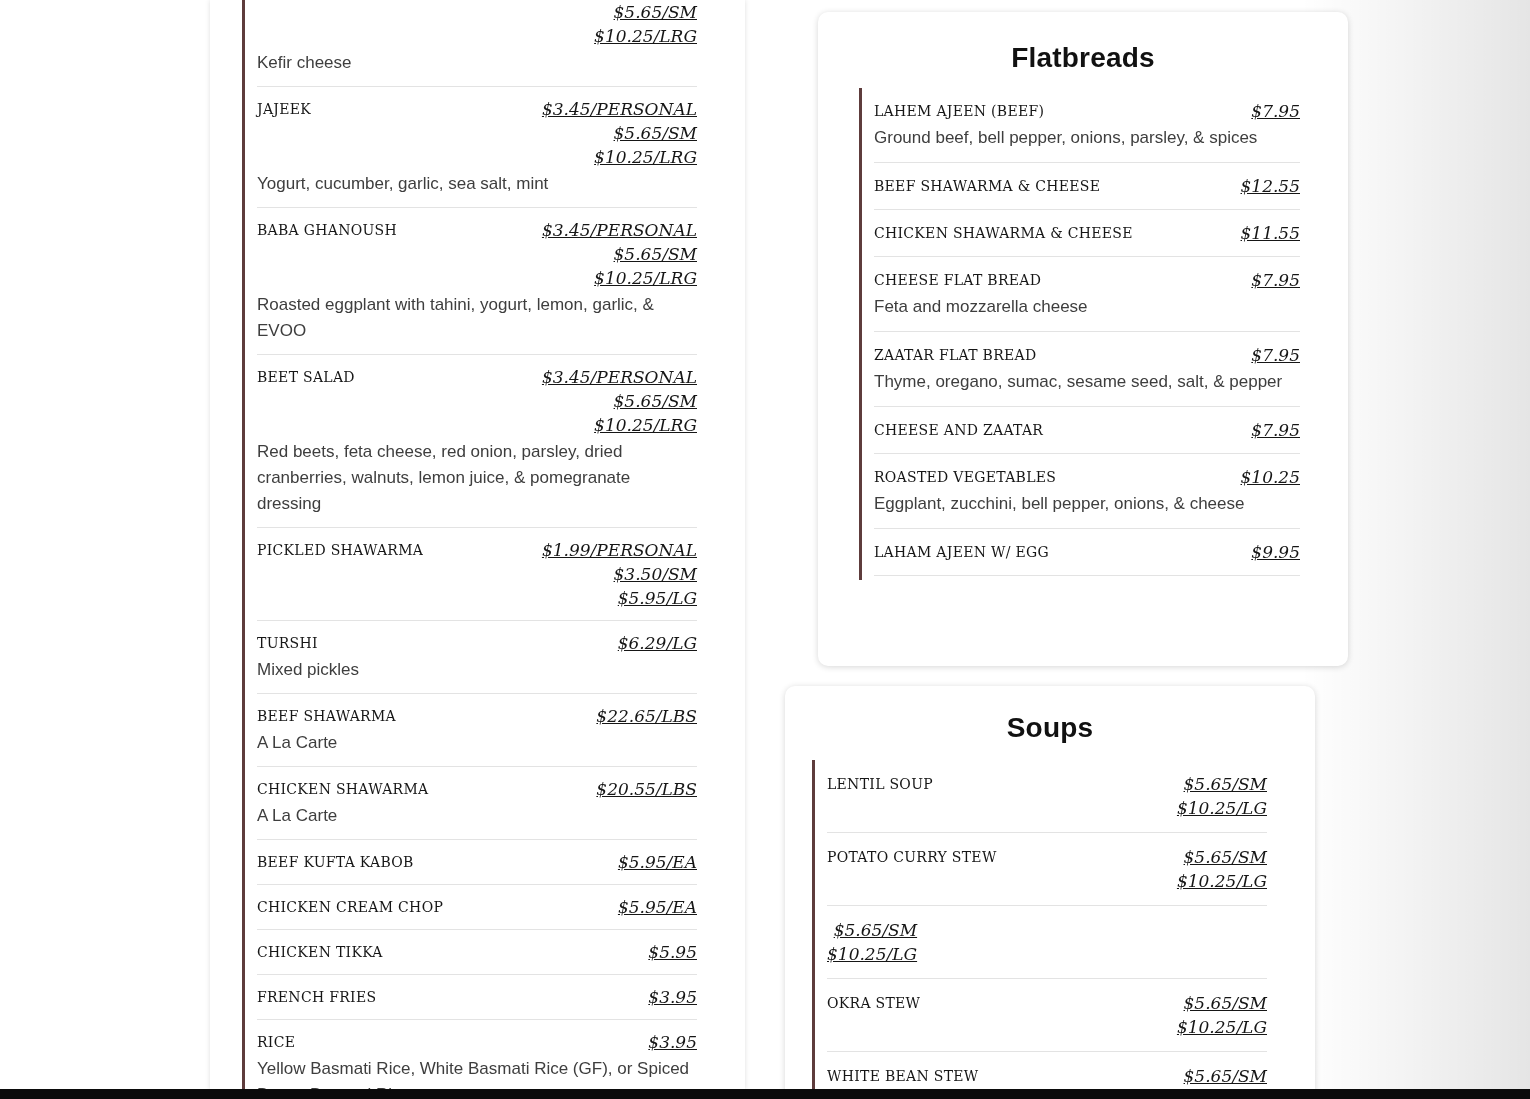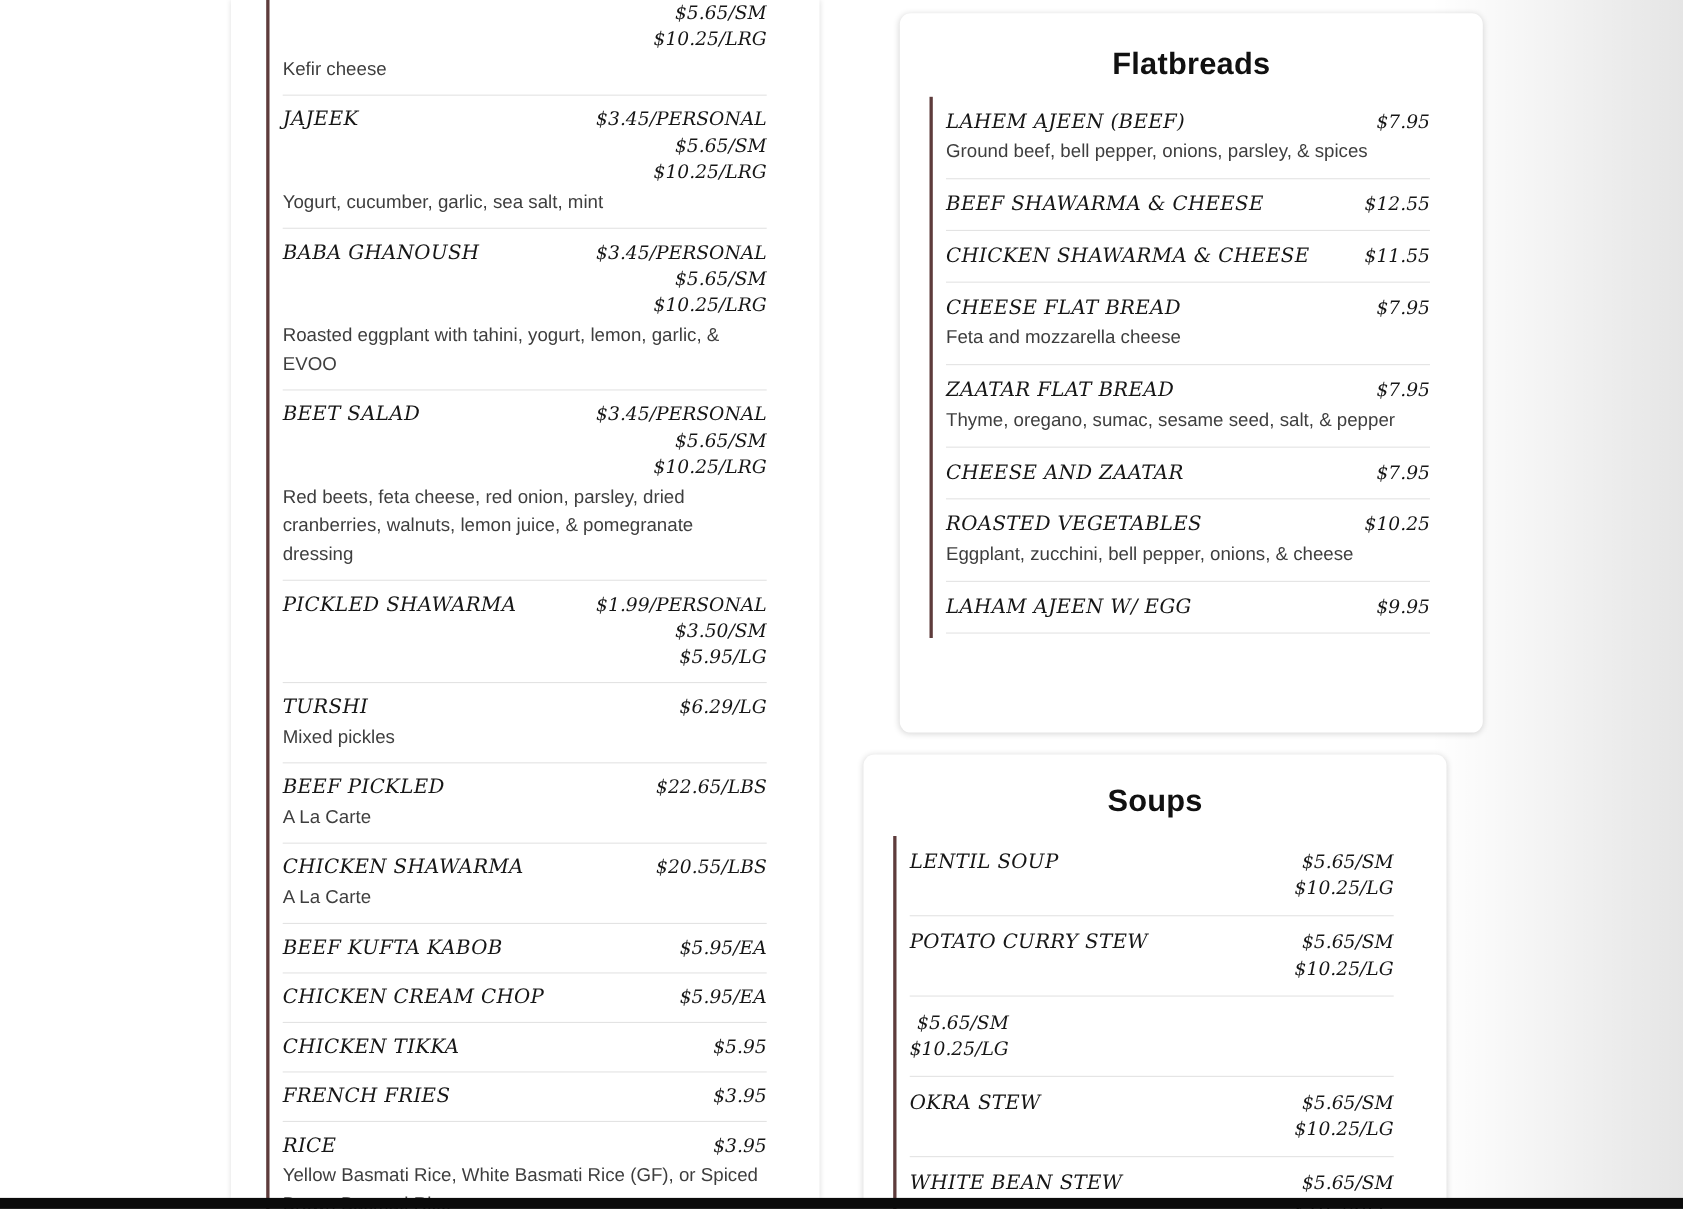--- a/index.html
+++ b/index.html
@@ -42,53 +42,53 @@
     color:#111111;
     text-align:center;
     letter-spacing:0.2px;
   }
   .menu-list{
     margin-left:35px;
     border-left:3px solid var(--accent, #5e3c3c);
     padding:0 48px 4px 12px;
   }
   .left-card .menu-list{ min-height:1090px; margin-left:32px; }
-  .fb-card .menu-list{ margin-top:12px; margin-left:27px; }
+  .fb-card .menu-list{ margin-top:12px; margin-left:41px; }
   .soups-card .menu-list{ margin-top:14px; margin-left:27px; }
   .menu-item{
     padding:10px 0;
     border-bottom:1px solid var(--divider, #e3e3e3);
   }
   .fb-card .menu-item{ padding:11px 0; }
   .soups-card .menu-item{ padding:12px 0; }
   .menu-item.partial{ padding-top:0; }
   .item-row{
     display:flex;
     justify-content:space-between;
     align-items:flex-start;
     gap:12px;
   }
   .item-name{
     font-family:"DejaVu Serif", serif;
-    font-style:italic;
-    font-size:18px;
+    font-size:14px;
     line-height:24px;
     color:#161616;
     letter-spacing:0.3px;
     flex:1 1 auto;
   }
   .item-prices{
     font-family:"DejaVu Serif", serif;
     font-style:italic;
     font-size:17px;
     line-height:24px;
     color:#161616;
     text-align:right;
     white-space:nowrap;
     flex:0 0 auto;
+    text-decoration:underline;
   }
   .item-desc{
     font-family:Liberation Sans, sans-serif;
     font-size:17px;
     line-height:26px;
     color:#3e3e3e;
     margin-top:2px;
   }
   .bottom-bar{
     position:absolute;
@@ -165,21 +165,21 @@
     <div class="item-row">
       <div class="item-name">TURSHI</div>
       <div class="item-prices">
               <div>$6.29/LG</div>
             </div>
     </div>
     <div class="item-desc">Mixed pickles</div>
   </div>
         <div class="menu-item">
     <div class="item-row">
-      <div class="item-name">BEEF PICKLED</div>
+      <div class="item-name">BEEF SHAWARMA</div>
       <div class="item-prices">
               <div>$22.65/LBS</div>
             </div>
     </div>
     <div class="item-desc">A La Carte</div>
   </div>
         <div class="menu-item">
     <div class="item-row">
       <div class="item-name">CHICKEN SHAWARMA</div>
       <div class="item-prices">

